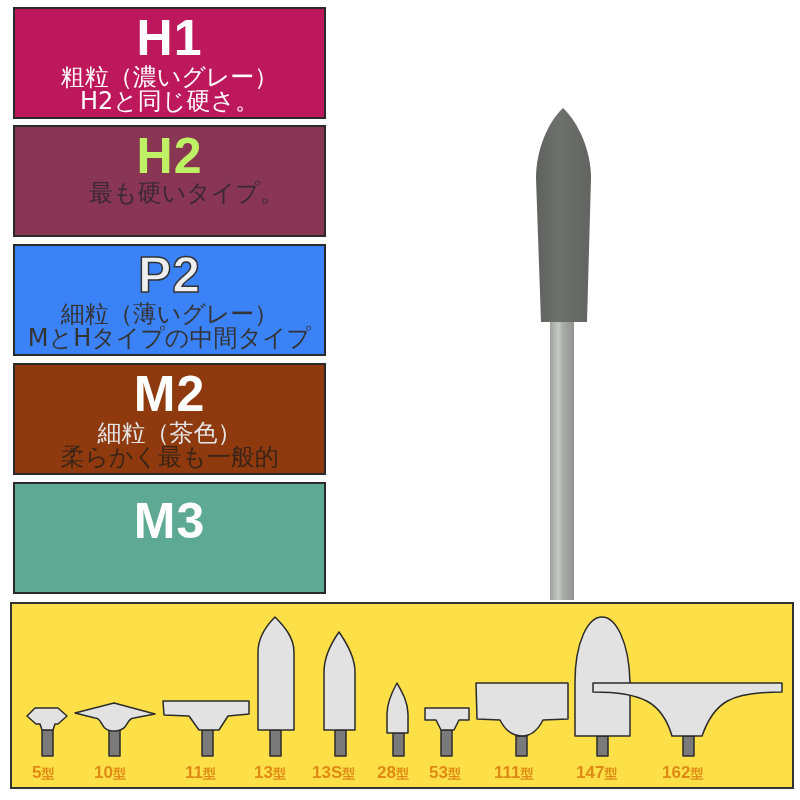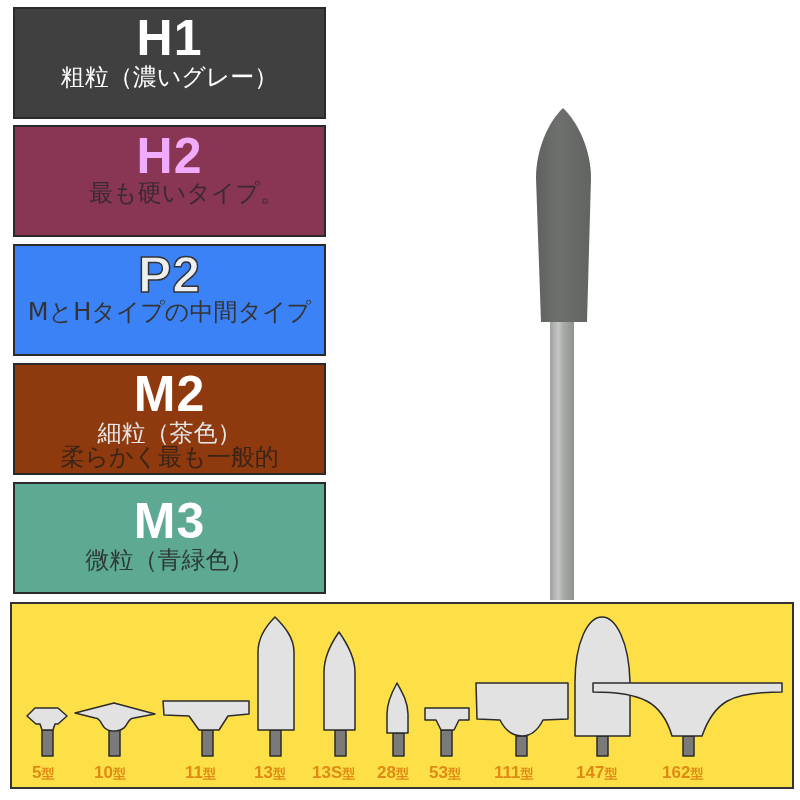--- a/index.html
+++ b/index.html
@@ -15,44 +15,45 @@
   .panel { position:absolute; left:10px; top:602px; width:780px; height:183px;
            border:2px solid #333; background:#fde047; box-sizing:content-box; }
   .panel svg { position:absolute; left:0; top:0; }
   .label { font-family:"Liberation Sans", sans-serif; font-weight:bold; fill:#e08a14; }
   .label .kata { font-size:13px; }
   .product { position:absolute; left:0; top:0; }
 </style>
 </head>
 <body>
 
-<div class="swatch" style="top:7px;background:#404040;">
+<div class="swatch" style="top:7px;background:#be185d;">
   <span class="code" style="color:#ffffff;">H1</span>
   <span class="line line1" style="color:#ffffff;">粗粒（濃いグレー）</span>
+  <span class="line" style="color:#ffffff;">H2と同じ硬さ。</span>
 </div>
 
 <div class="swatch" style="top:125px;background:#893554;">
-  <span class="code" style="color:#f0abfc;">H2</span>
+  <span class="code" style="color:#bef264;">H2</span>
   <span class="line" style="color:#3a2a30;margin-left:34px;">最も硬いタイプ。</span>
 </div>
 
 <div class="swatch" style="top:244px;background:#3b82f6;">
   <span class="code outline-text">P2</span>
+  <span class="line line1" style="color:#333333;">細粒（薄いグレー）</span>
   <span class="line" style="color:#333333;text-align:center;">MとHタイプの中間タイプ</span>
 </div>
 
 <div class="swatch" style="top:363px;background:#8e3a0e;">
   <span class="code" style="color:#ffffff;">M2</span>
   <span class="line line1" style="color:#e5e5e5;">細粒（茶色）</span>
   <span class="line" style="color:#3a2418;">柔らかく最も一般的</span>
 </div>
 
 <div class="swatch" style="top:482px;background:#5ea994;">
   <span class="code" style="color:#ffffff;margin-top:12px;">M3</span>
-  <span class="line line1" style="color:#2d3a36;">微粒（青緑色）</span>
 </div>
 
 <svg class="product" width="800" height="600">
   <defs>
     <linearGradient id="shankGrad" x1="0" x2="1" y1="0" y2="0">
       <stop offset="0" stop-color="#9ea19e"></stop>
       <stop offset="0.35" stop-color="#c4c7c4"></stop>
       <stop offset="0.55" stop-color="#a8aba8"></stop>
       <stop offset="1" stop-color="#8f928f"></stop>
     </linearGradient>

